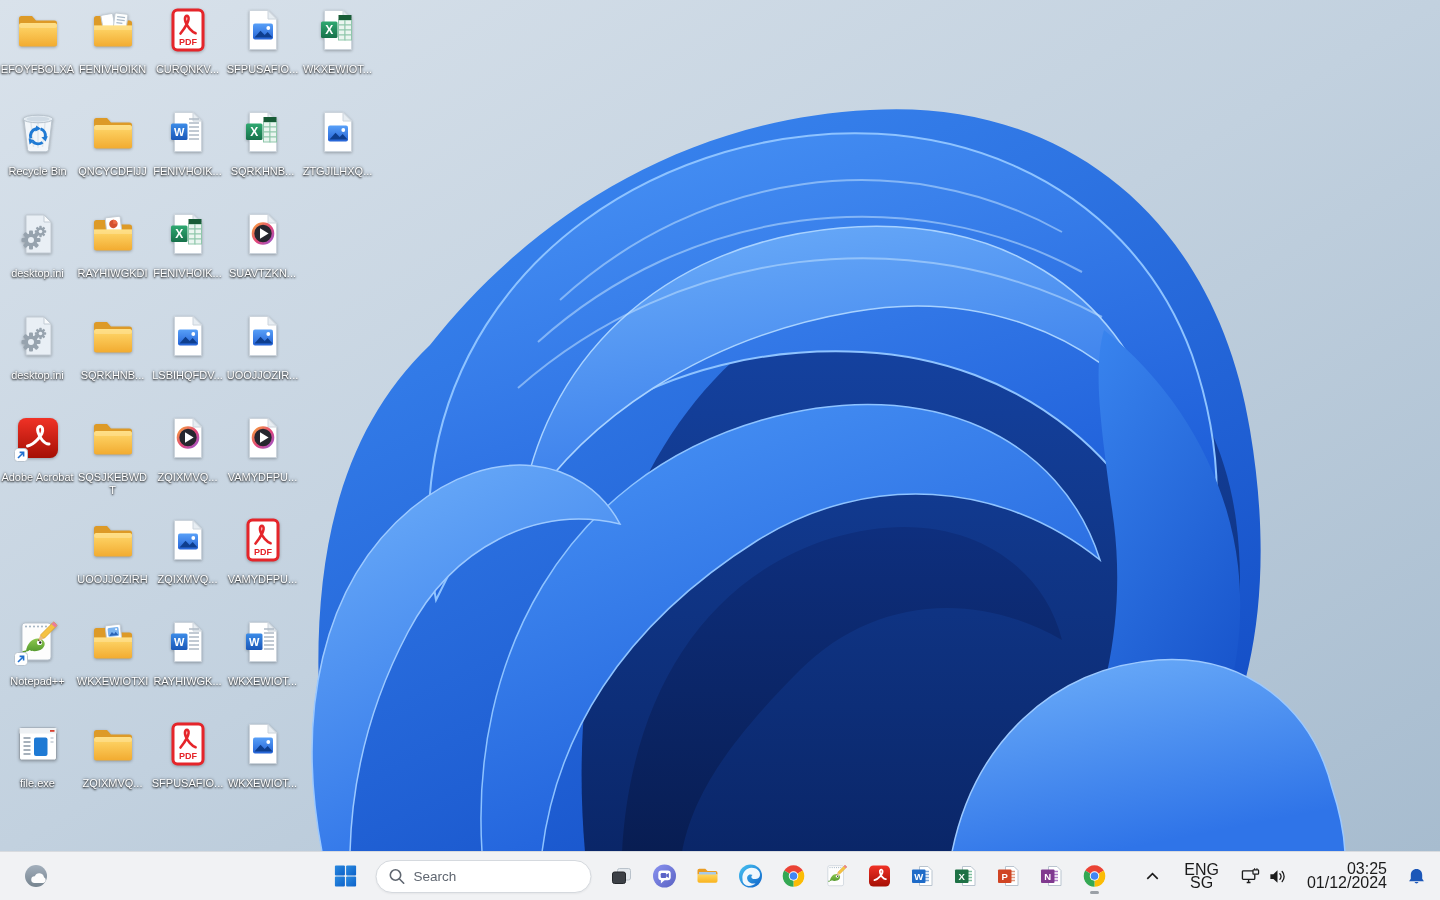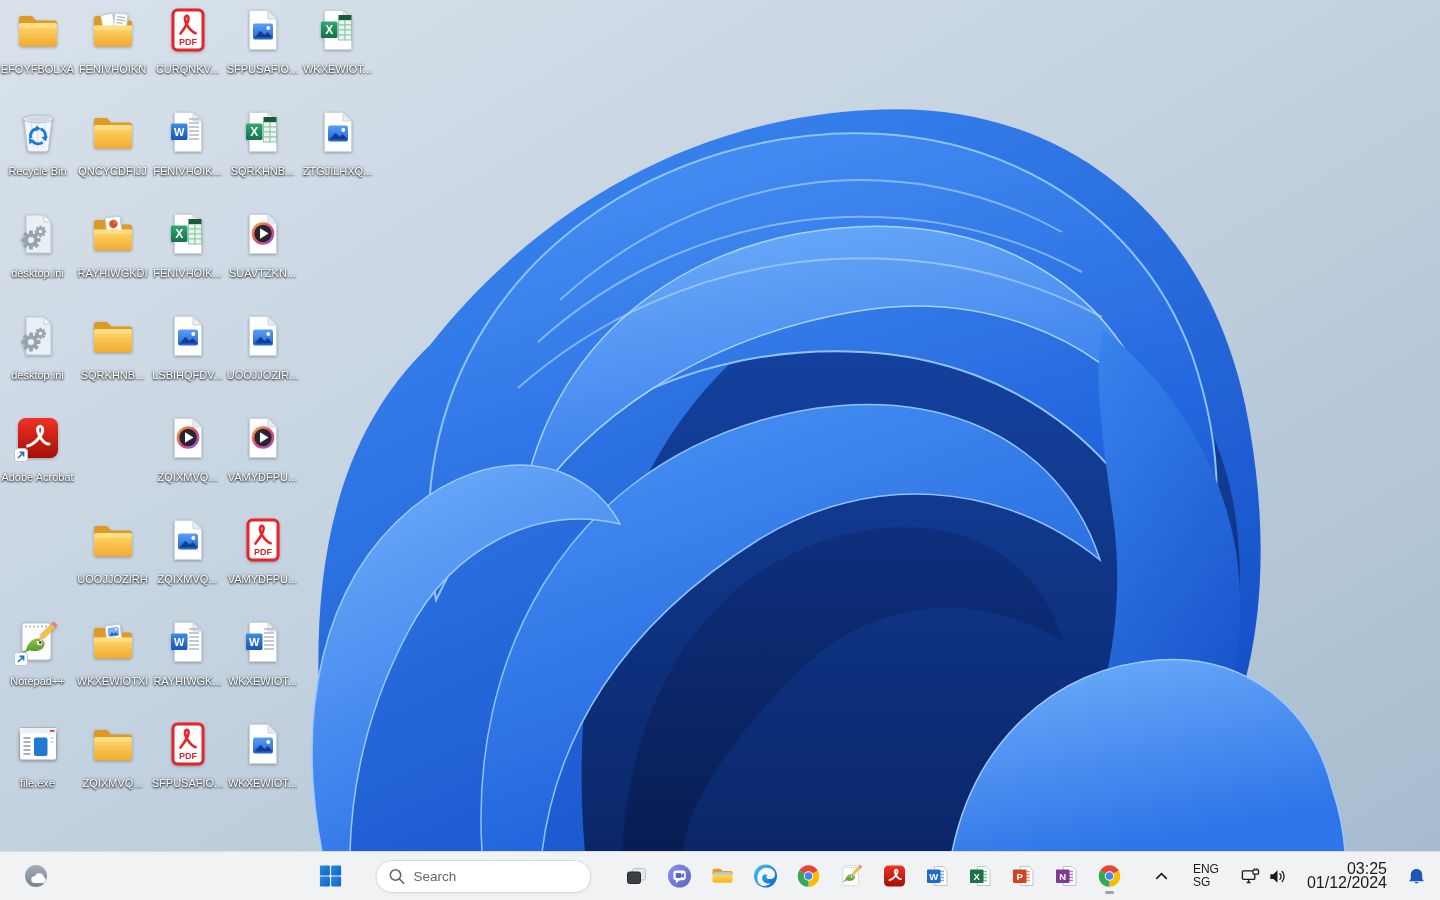--- a/index.html
+++ b/index.html
@@ -11,37 +11,37 @@
   .desk-icon .glyph{width:48px;height:48px;position:relative;flex:0 0 48px;}
   .glyph svg.ic48{width:48px;height:48px;display:block;filter:drop-shadow(0 1px 1.5px rgba(0,0,0,.28));}
   .shortcut{position:absolute;left:0;bottom:0;width:14px;height:14px;}
   .shortcut svg{width:14px;height:14px;display:block;}
   .desk-label{margin-top:9px;font-size:11px;line-height:13px;color:#fff;text-align:center;max-width:74px;
     text-shadow:0 1px 2px rgba(0,0,0,.95),0 0 3px rgba(0,0,0,.55);word-wrap:break-word;}
   #taskbar{position:absolute;left:0;bottom:0;width:1440px;height:48px;background:#f1f2f4;
     border-top:1px solid #d8dbdf;z-index:5;}
   .tb-left{position:absolute;left:16px;top:0;height:48px;display:flex;align-items:center;}
   .tb-center{position:absolute;left:50%;top:0;height:48px;transform:translateX(-50%);
-    display:flex;align-items:center;gap:18px;}
+    display:flex;align-items:center;gap:3px;}
   .tb-btn{width:40px;height:40px;border:none;background:transparent;border-radius:6px;padding:0;
     display:flex;align-items:center;justify-content:center;position:relative;cursor:pointer;}
   .tb-btn svg{width:26px;height:26px;display:block;}
   .run-dot{position:absolute;bottom:2px;left:50%;transform:translateX(-50%);width:9px;height:3px;
     border-radius:2px;background:#9aa0a6;}
   .search{position:relative;width:216px;height:33px;margin:0 7px;}
   .search input{width:100%;height:100%;box-sizing:border-box;border:1px solid #d5d9de;border-radius:17px;
     background:#fff;padding:0 12px 0 37px;font-size:13.5px;color:#3c4043;outline:none;
     box-shadow:0 1px 2px rgba(0,0,0,.05);font-family:"Liberation Sans",sans-serif;}
   .search input::placeholder{color:#5f6670;opacity:1;}
   .search .mag{position:absolute;left:13px;top:8px;width:17px;height:17px;pointer-events:none;}
   .tb-right{position:absolute;right:8px;top:0;height:48px;display:flex;align-items:center;gap:2px;}
   .tray-btn{border:none;background:transparent;border-radius:5px;padding:4px 6px;display:flex;align-items:center;
     gap:8px;cursor:pointer;}
   .tray-btn svg{width:19px;height:19px;display:block;}
-  .tray-lang{font-size:12px;line-height:13px;text-align:left;color:#1b1b1b;padding:3px 8px;}
+  .tray-lang{font-size:16px;line-height:13px;text-align:center;color:#1b1b1b;padding:3px 8px;}
   .tray-clock{font-size:16px;line-height:14px;text-align:right;color:#1b1b1b;padding:3px 6px;}
   .hidden-defs{position:absolute;width:0;height:0;overflow:hidden;}
 </style>
 </head>
 <body>
 
 <svg class="hidden-defs" aria-hidden="true">
   <defs>
     <linearGradient id="gFolderFront" x1="0" y1="0" x2="0" y2="1">
         <stop offset="0" stop-color="#ffd96d"></stop>
@@ -439,20 +439,30 @@
             <path d="M13.5 32 C 20 30.5 30 20.5 28.5 14.5 C 27.3 10.3 22.3 12.3 24 18.2 C 25.6 23.8 30.5 30.5 35 30" fill="none" stroke="#fff" stroke-width="3" stroke-linecap="round"></path>
           </svg>
           <span class="shortcut">
             <svg viewBox="0 0 14 14">
               <rect x="0.5" y="0.5" width="13" height="13" rx="3" fill="#fff" stroke="#b9c4cf"></rect>
               <path d="M4 10 L9.3 4.7 M5.6 4.4 h4 v4" stroke="#1f6fd0" stroke-width="1.6" fill="none"></path>
             </svg>
           </span>
         </div>
         <div class="desk-label">Adobe Acrobat</div>
+      </div>
+      <div class="desk-icon" style="left: 75px; top: 414px;">
+        <div class="glyph">
+          <svg class="ic48" viewBox="0 0 48 48">
+            <path d="M5 12.5 q0-2.5 2.5-2.5 h10.5 l4 4.5 H40.5 q2.5 0 2.5 2.5 v3 H5 z" fill="#dd9a27"></path>
+            <rect x="5" y="17" width="38" height="23.5" rx="2.5" fill="url(#gFolderFront)"></rect>
+            <rect x="5" y="17" width="38" height="5" rx="2.5" fill="#ffe9a8" opacity="0.45"></rect>
+          </svg>
+        </div>
+        <div class="desk-label">SQSJKEBWDT</div>
       </div>
       <div class="desk-icon" style="left: 150px; top: 414px;">
         <div class="glyph">
           <svg class="ic48" viewBox="0 0 48 48">
             <path d="M10.5 4.5 H29 l8.5 8.5 V43.5 H10.5 z" fill="#fff" stroke="#ccd4dc"></path>
             <path d="M29 4.5 l8.5 8.5 H29 z" fill="#e7edf2" stroke="#ccd4dc"></path>
             <circle cx="24" cy="23.5" r="10" fill="#26262e"></circle>
             <circle cx="24" cy="23.5" r="10" fill="none" stroke="url(#gRing)" stroke-width="2.6"></circle>
             <path d="M21 18.3 l8.6 5.2 -8.6 5.2 z" fill="#fff"></path>
           </svg>

